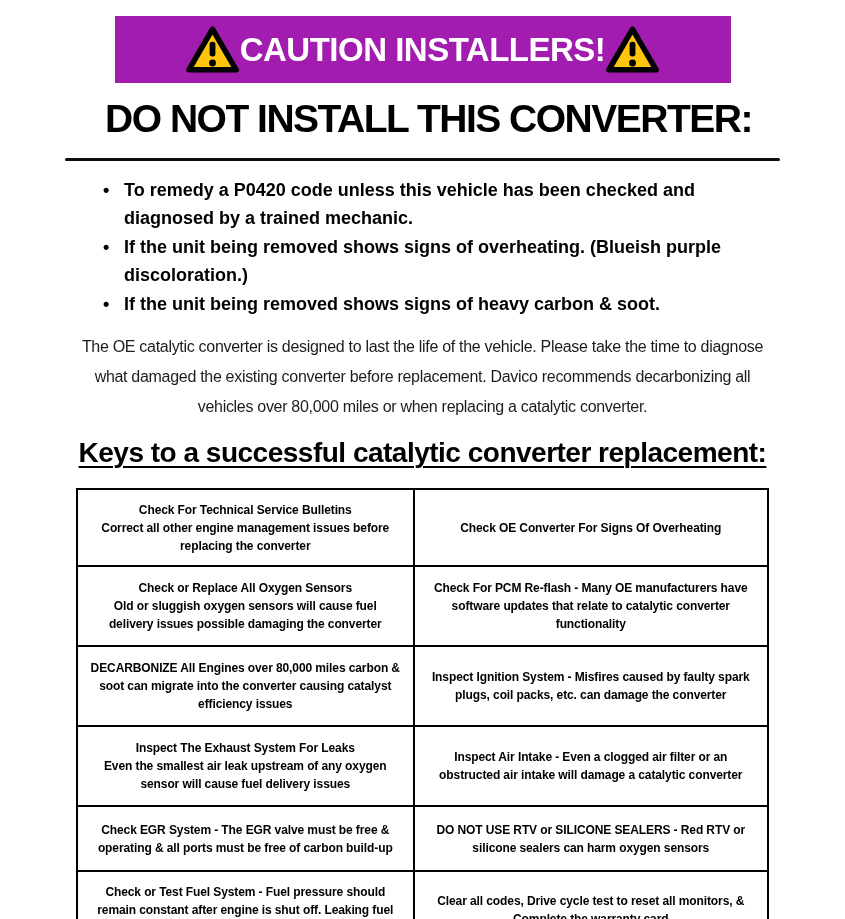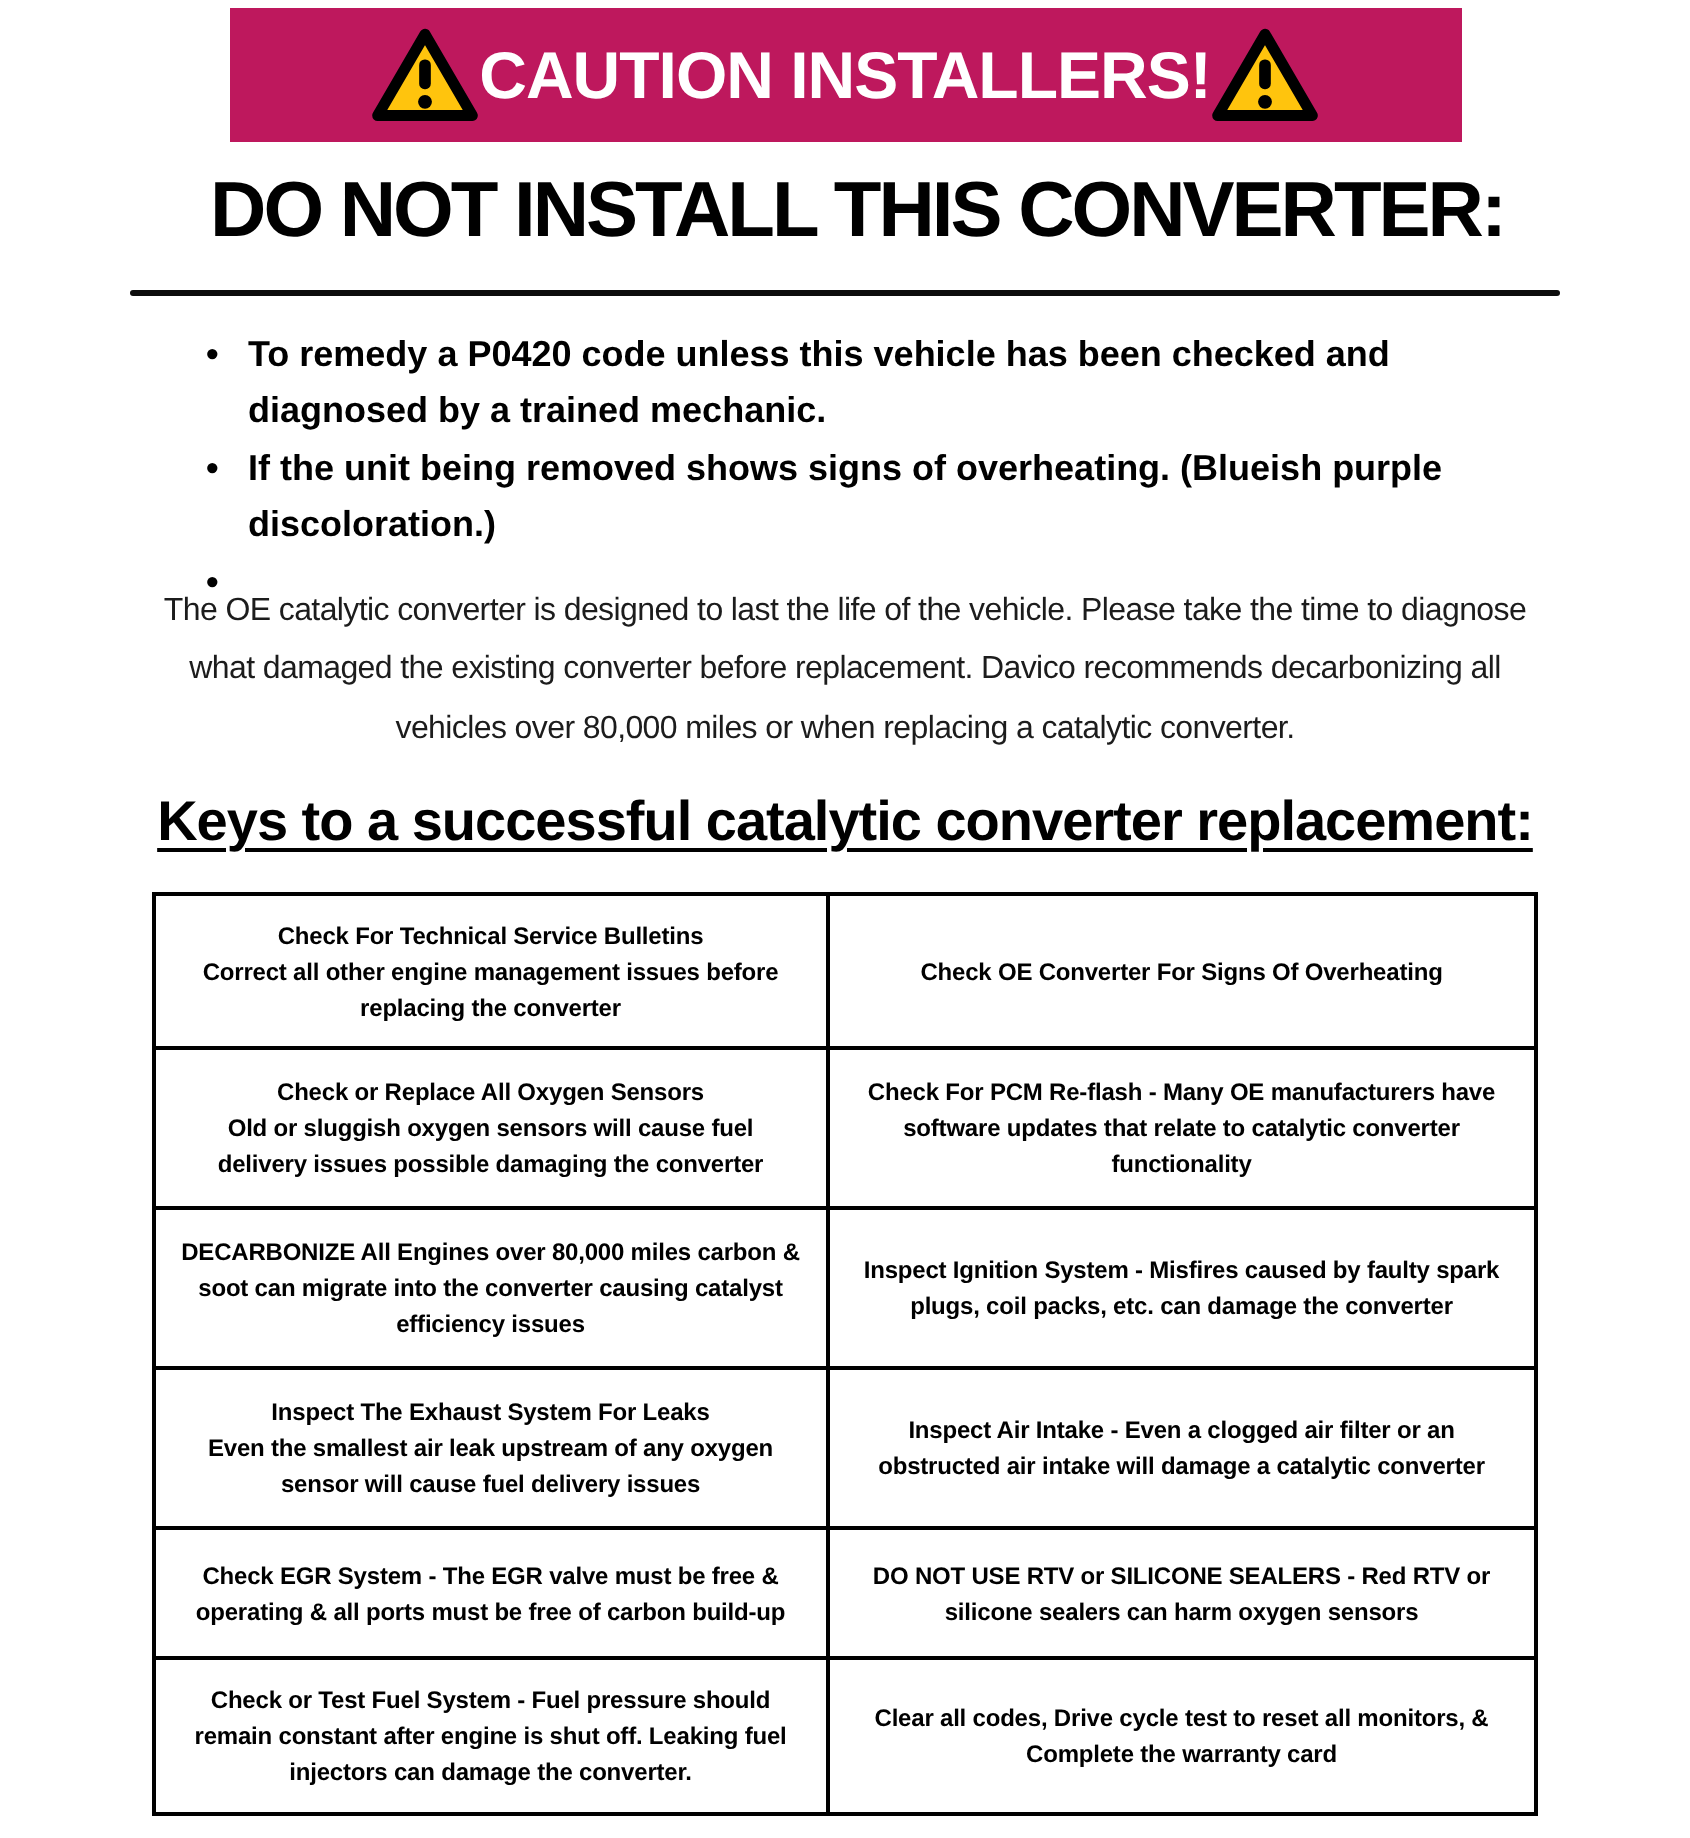--- a/index.html
+++ b/index.html
@@ -14,22 +14,22 @@
     margin: 0 auto;
     background: #ffffff;
     font-family: "Liberation Sans", sans-serif;
     color: #000;
     overflow: hidden;
   }
   
   .banner {
     width: 616px;
     height: 67px;
-    margin: 4px auto;
-    background: #be185d;
+    margin: 16px auto;
+    background: #a21caf;
     display: flex;
     align-items: center;
     justify-content: center;
   }
   .banner-text {
     color: #ffffff;
     font-weight: bold;
     font-size: 33px;
     letter-spacing: -0.5px;
     white-space: nowrap;
@@ -147,21 +147,21 @@
 
   <h1 class="main-title">DO NOT INSTALL THIS CONVERTER:</h1>
 
   <div class="divider"></div>
 
   <ul class="warning-list">
     <li><span class="bullet-dot">•</span><span>To remedy a P0420 code unless this vehicle has been checked and
 diagnosed by a trained mechanic.</span></li>
     <li><span class="bullet-dot">•</span><span>If the unit being removed shows signs of overheating. (Blueish purple
 discoloration.)</span></li>
-    <li><span class="bullet-dot">•</span></li>
+    <li><span class="bullet-dot">•</span><span>If the unit being removed shows signs of heavy carbon &amp; soot.</span></li>
   </ul>
 
   <p class="advisory">The OE catalytic converter is designed to last the life of the vehicle. Please take the time to diagnose
 what damaged the existing converter before replacement. Davico recommends decarbonizing all
 vehicles over 80,000 miles or when replacing a catalytic converter.</p>
 
   <h2 class="keys-heading">Keys to a successful catalytic converter replacement:</h2>
 
   <table class="keys-table">
     <colgroup>

